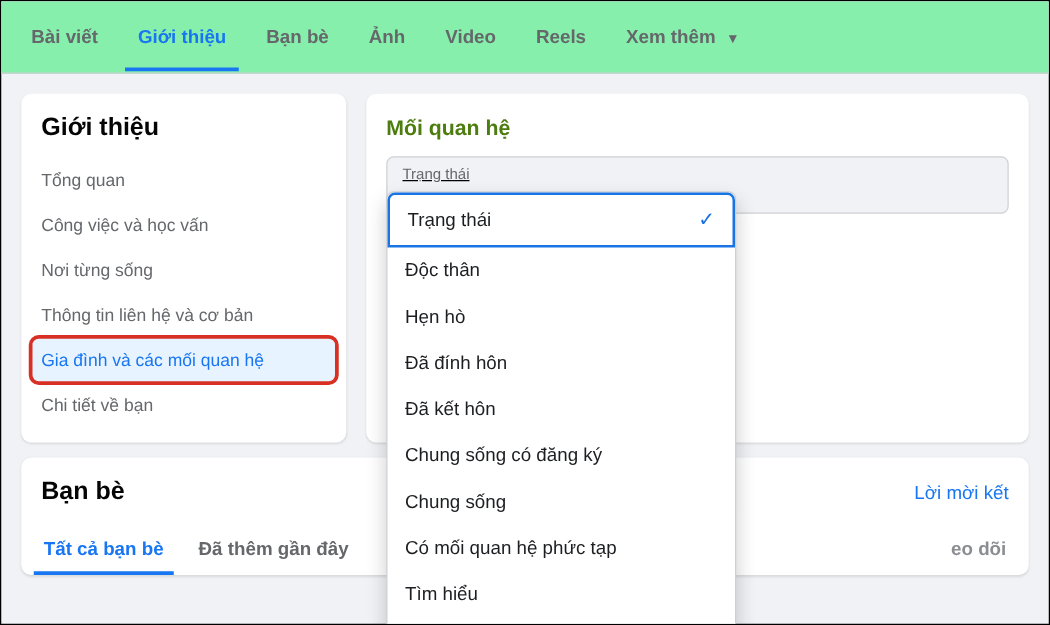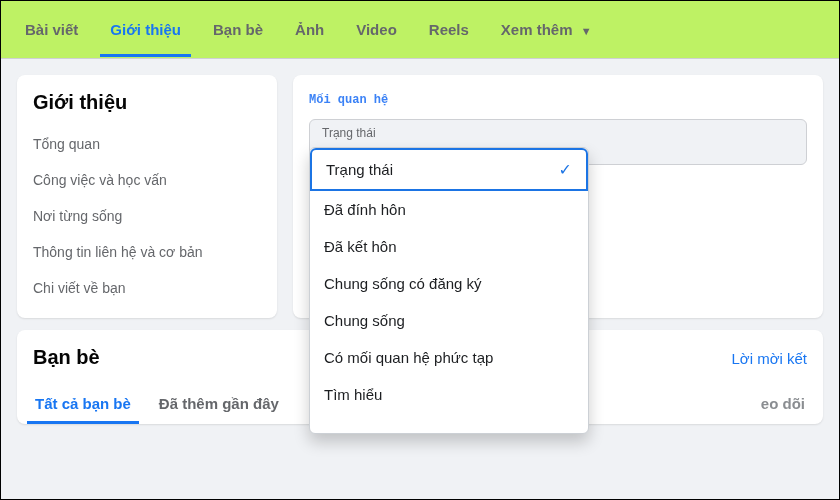--- a/index.html
+++ b/index.html
@@ -1,19 +1,19 @@
 <!DOCTYPE html>
 <html><head>
   <meta charset="utf-8">
   <style>
     * { margin: 0; padding: 0; box-sizing: border-box; font-family: Helvetica, Arial, sans-serif; }
     body { background: #f0f2f5; width: 840px; height: 500px; overflow: hidden; border: 1px solid #000; }
     
     .tabs-bar {
-      background: #bef264;
+      background: #86efac;
       display: flex;
       align-items: center;
       gap: 0;
       padding: 0 8px;
       border-bottom: 1px solid #ced0d4;
       height: 58px;
     }
     .tab {
       padding: 18px 16px;
       color: #65676b;
@@ -92,30 +92,30 @@
     .friends-tab.active::after {
       content: "";
       position: absolute;
       left: 2px; right: 2px; bottom: 0;
       height: 3px;
       background: #1876f2;
     }
     .friends-tab.disabled { color: #8a8d91; }
     
     .main-title {
-      font-size: 12px;
+      font-size: 17px;
       font-weight: 600;
-      color: #3b82f6;
+      color: #4d7c0f;
       padding: 18px 16px 12px 16px;
-      font-family: Liberation Mono, monospace;
     }
     
     .status-field {
       margin: 0 16px;
       position: relative;
+      text-decoration: underline;
     }
     .status-label {
       font-size: 12px;
       color: #65676b;
       background: #f0f2f5;
       border: 1px solid #ced0d4;
       border-radius: 6px;
       height: 46px;
       display: flex;
       align-items: flex-start;
@@ -170,36 +170,43 @@
 <div class="layout">
 
   <div class="leftcol">
     <div class="card intro-card">
       <div class="section-title">Giới thiệu</div>
       <div class="side-items">
         <div class="side-item">Tổng quan</div>
         <div class="side-item">Công việc và học vấn</div>
         <div class="side-item">Nơi từng sống</div>
         <div class="side-item">Thông tin liên hệ và cơ bản</div>
-        <div class="side-item">Chi viết về bạn</div>
+        <div class="side-item active highlighted">Gia đình và các mối quan hệ</div>
+        <div class="side-item">Chi tiết về bạn</div>
       </div>
     </div>
 
   </div>
 
   <div class="rightcol card">
     <div class="main-title">Mối quan hệ</div>
     <div class="status-field">
       <div class="status-label">Trạng thái</div>
 
       <div class="dropdown">
         <div class="dropdown-item">
           <span>Trạng thái</span>
           <span class="check">✓</span>
         </div>
+        <div class="dropdown-item">
+            <span>Độc thân</span>
+          </div>
+        <div class="dropdown-item">
+            <span>Hẹn hò</span>
+          </div>
         <div class="dropdown-item">
             <span>Đã đính hôn</span>
           </div>
         <div class="dropdown-item">
             <span>Đã kết hôn</span>
           </div>
         <div class="dropdown-item">
             <span>Chung sống có đăng ký</span>
           </div>
         <div class="dropdown-item">

